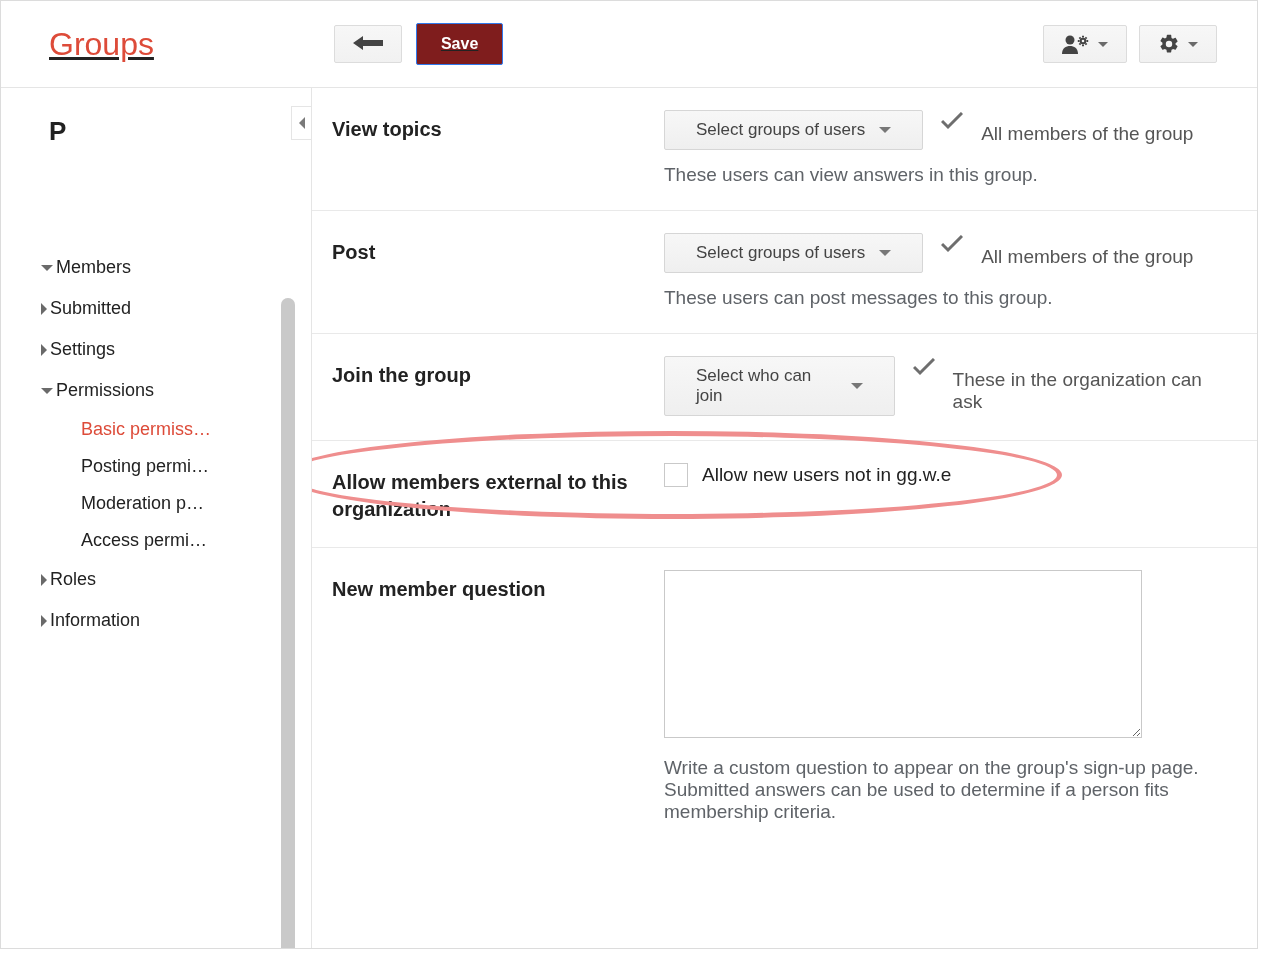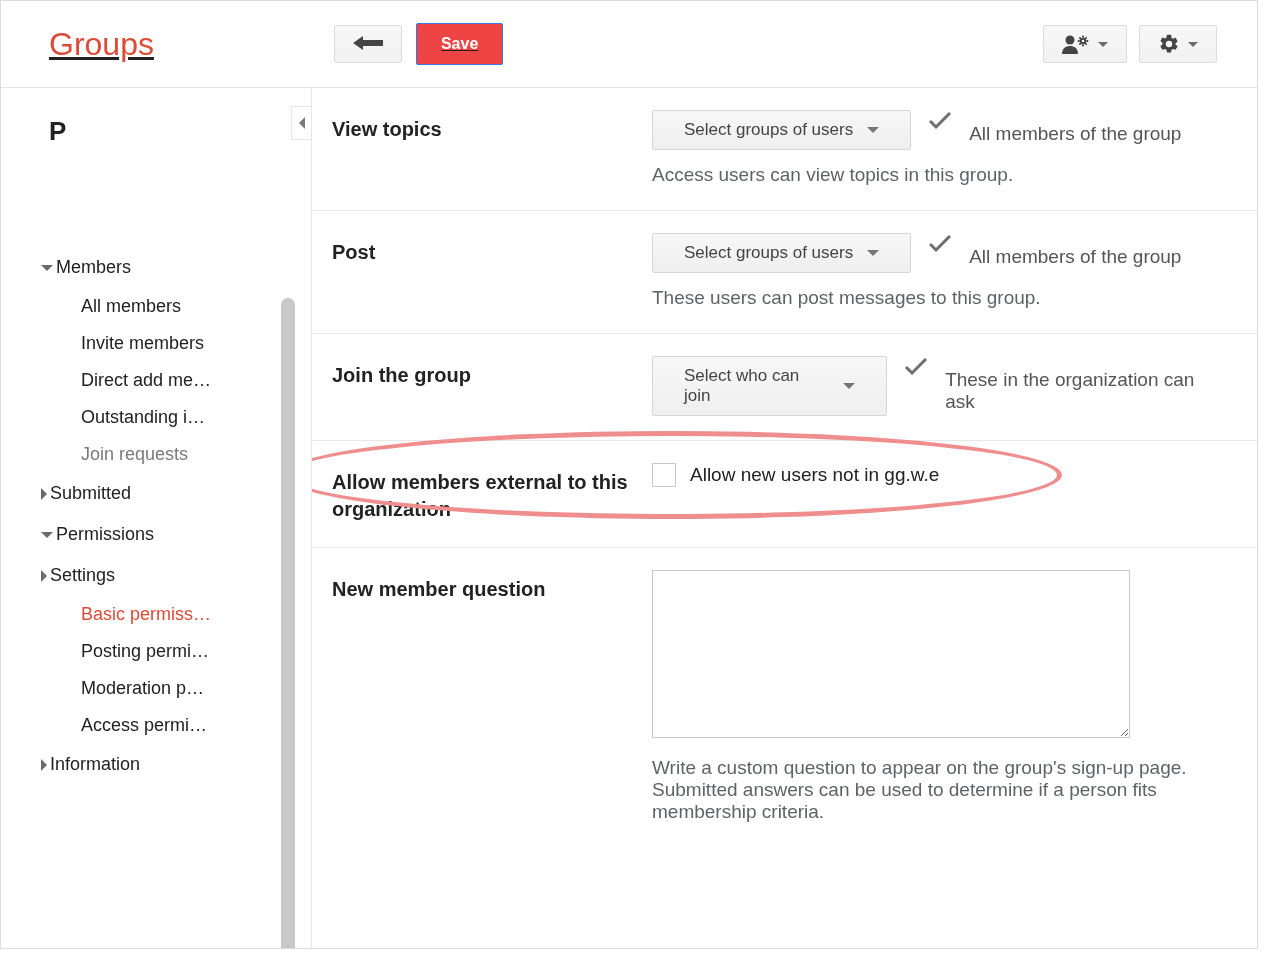--- a/index.html
+++ b/index.html
@@ -2,21 +2,21 @@
 <html><head>
 <meta charset="utf-8">
 <style>
   html,body{margin:0;padding:0;background:#fff;font-family:Arial,Helvetica,sans-serif;color:#222;}
   .frame{width:1256px;height:947px;margin:0;border:1px solid #dcdcdc;position:relative;overflow:hidden;}
   
   .header{height:86px;border-bottom:1px solid #e5e5e5;display:flex;align-items:center;padding:0 40px 0 48px;text-decoration:underline;}
   .logo{font-size:32px;color:#dd4b39;font-weight:400;}
   .header-right{margin-left:auto;display:flex;gap:12px;align-items:center;}
   .btn{height:38px;min-width:68px;padding:0 18px;border:1px solid #dcdcdc;background:linear-gradient(#f7f7f7,#f1f1f1);display:inline-flex;align-items:center;justify-content:center;font-size:14px;font-weight:bold;color:#555;cursor:pointer;border-radius:2px;}
-  .btn-primary{background:#ef4444;border-color:#3079ed;color:#fff;font-weight:bold;font-size:16px;padding:0 24px;height:42px;}
+  .btn-primary{background:#7f1d1d;border-color:#3079ed;color:#fff;font-weight:bold;font-size:16px;padding:0 24px;height:42px;}
   .back-arrow{font-size:22px;color:#444;}
   .small-tri{display:inline-block;width:0;height:0;border-left:5px solid transparent;border-right:5px solid transparent;border-top:5px solid #6a6a6a;margin-left:8px;vertical-align:middle;}
   .gear-icon svg,.people-icon svg{display:block;}
   
   .body{display:flex;height:calc(100% - 86px);}
   .sidebar{width:310px;position:relative;padding-top:28px;}
   .group-letter{font-size:26px;font-weight:bold;margin-left:48px;}
   .collapse-toggle{position:absolute;top:18px;right:-1px;width:20px;height:32px;border:1px solid #e5e5e5;border-right:none;background:#fff;display:flex;align-items:center;justify-content:center;cursor:pointer;}
   .collapse-toggle .tri-left{width:0;height:0;border-top:6px solid transparent;border-bottom:6px solid transparent;border-right:6px solid #7a7a7a;}
   .scroll-track{position:absolute;left:280px;top:210px;width:14px;height:700px;background:#e9e9e9;border-radius:7px;}
@@ -24,21 +24,21 @@
   .nav{margin-top:100px;padding-left:40px;font-size:18px;color:#222;}
   .nav .section-head{display:flex;align-items:center;gap:3px;padding:10px 0;cursor:pointer;}
   .nav .tri-down{width:0;height:0;border-left:6px solid transparent;border-right:6px solid transparent;border-top:6px solid #6a6a6a;}
   .nav .tri-right{width:0;height:0;border-top:6px solid transparent;border-bottom:6px solid transparent;border-left:6px solid #6a6a6a;}
   .nav .children{margin-left:40px;}
   .nav .child{padding:8px 0;cursor:pointer;white-space:nowrap;overflow:hidden;text-overflow:ellipsis;max-width:185px;}
   .nav .child.dim{color:#7a7a7a;}
   .nav .child.active{color:#dd4b39;}
   
   .main{flex:1;border-left:1px solid #e5e5e5;overflow:auto;position:relative;}
-  .row{display:flex;padding:22px 30px 24px 20px;border-bottom:1px solid #e9e9e9;position:relative;}
+  .row{display:flex;padding:22px 30px 24px 20px;border-bottom:1px solid #e9e9e9;position:relative;gap:12px;}
   .row:last-child{border-bottom:none;}
   .row-label{width:320px;font-size:20px;font-weight:bold;color:#222;padding-top:6px;line-height:1.35;}
   .row-body{flex:1;color:#5f6368;font-size:19px;}
   .select-btn{display:inline-flex;align-items:center;background:linear-gradient(#f7f7f7,#efefef);border:1px solid #d6d6d6;padding:9px 31px;font-size:17px;color:#444;cursor:pointer;border-radius:2px;}
   .select-btn .tri{width:0;height:0;border-left:6px solid transparent;border-right:6px solid transparent;border-top:6px solid #777;margin-left:14px;}
   .dropdown-line{display:flex;align-items:flex-start;gap:18px;}
   .check{color:#6e6e6e;font-size:24px;margin-top:2px;}
   .check svg{display:block;}
   .trail-text{font-size:19px;color:#555;margin-top:13px;}
   .help{color:#5f6368;margin-top:14px;font-size:19px;}
@@ -108,49 +108,46 @@
       <div class="scroll-track">
         <div class="scroll-thumb"></div>
       </div>
 
       <div class="nav">
 
         <div class="section-head">
           <span class="tri-down"></span>
           <span>Members</span>
         </div>
-        <div class="children">
-          <div class="child">All members</div>
-          <div class="child">Invite members</div>
-          <div class="child">Direct add me…</div>
-          <div class="child">Outstanding i…</div>
-          <div class="child dim">Join requests</div>
-        </div>
 
         <div class="section-head">
           <span class="tri-right"></span>
           <span>Submitted</span>
+        </div>
+
+        <div class="section-head">
+          <span class="tri-right"></span>
+          <span>Settings</span>
         </div>
 
         <div class="section-head">
           <span class="tri-down"></span>
           <span>Permissions</span>
-        </div>
-
-        <div class="section-head">
-          <span class="tri-right"></span>
-          <span>Settings</span>
         </div>
         <div class="children">
           <div class="child active">Basic permiss…</div>
           <div class="child">Posting permi…</div>
           <div class="child">Moderation p…</div>
           <div class="child">Access permi…</div>
         </div>
 
+        <div class="section-head">
+          <span class="tri-right"></span>
+          <span>Roles</span>
+        </div>
 
         <div class="section-head">
           <span class="tri-right"></span>
           <span>Information</span>
         </div>
 
       </div>
     </div>
 
     <div class="main">
@@ -163,21 +160,21 @@
               <span>Select groups of users</span>
               <span class="tri"></span>
             </div>
             <span class="check">
               <svg width="22" height="18" viewBox="0 0 22 18">
                   <path d="M1 9 L7 15 L21 1" stroke="#6e6e6e" stroke-width="3" fill="none"></path>
                 </svg>
             </span>
             <span class="trail-text">All members of the group</span>
           </div>
-          <div class="help">Access users can view topics in this group.</div>
+          <div class="help">These users can view answers in this group.</div>
         </div>
       </div>
 
       <div class="row">
         <div class="row-label">Post</div>
         <div class="row-body">
           <div class="dropdown-line">
             <div class="select-btn">
               <span>Select groups of users</span>
               <span class="tri"></span>

